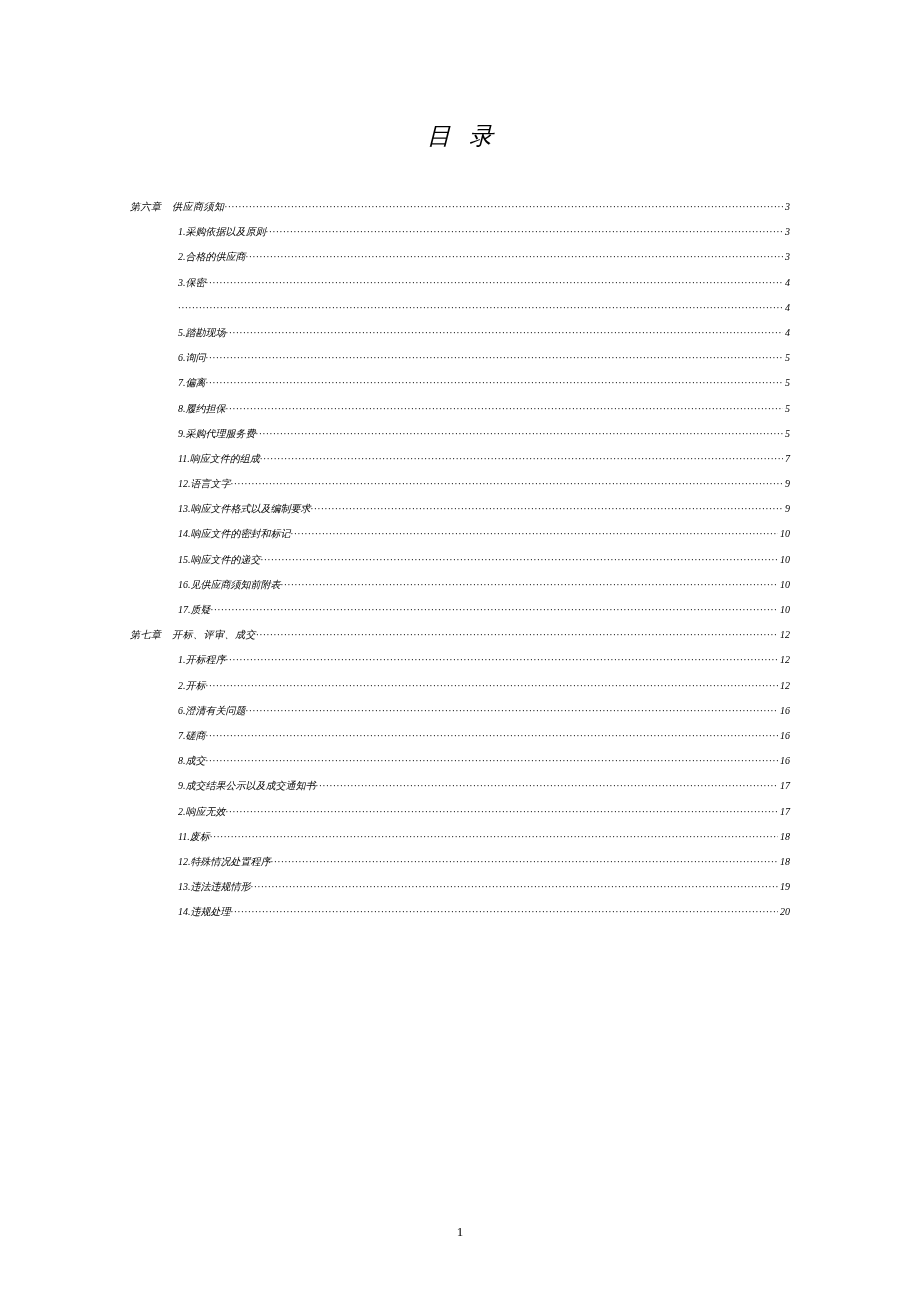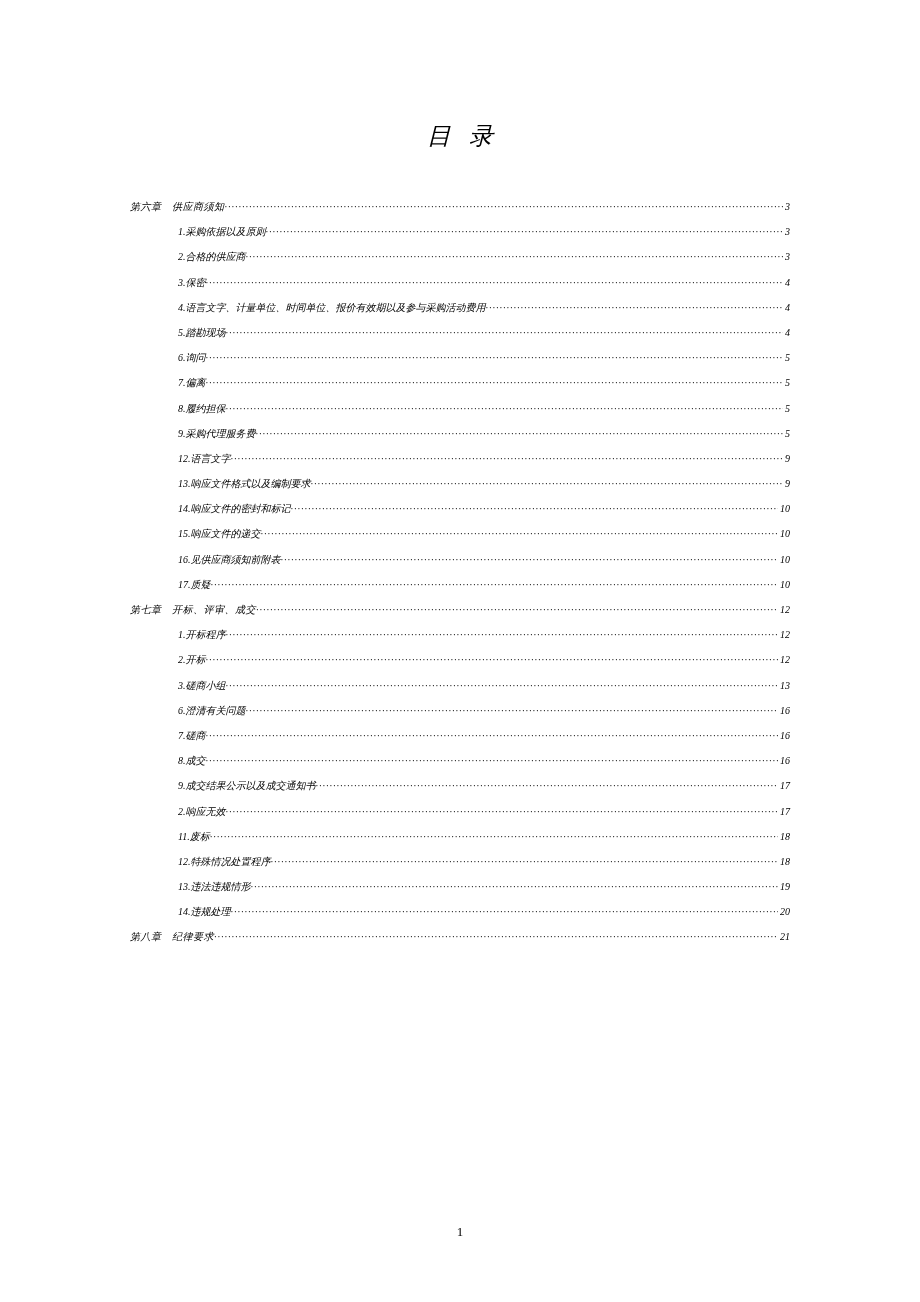--- a/index.html
+++ b/index.html
@@ -89,21 +89,20 @@
         <span class="toc-label"><span>2.</span><span>合格的供应商</span></span>
         <span class="toc-dots"></span>
         <span class="toc-page">3</span>
       </div>
       <div class="toc-line item">
         <span class="toc-label"><span>3.</span><span>保密</span></span>
         <span class="toc-dots"></span>
         <span class="toc-page">4</span>
       </div>
       <div class="toc-line item">
-        <span class="toc-label"><span>4.</span><span>语言文字、计量单位、时间单位、报价有效期以及参与采购活动费用</span></span>
         <span class="toc-dots"></span>
         <span class="toc-page">4</span>
       </div>
       <div class="toc-line item">
         <span class="toc-label"><span>5.</span><span>踏勘现场</span></span>
         <span class="toc-dots"></span>
         <span class="toc-page">4</span>
       </div>
       <div class="toc-line item">
         <span class="toc-label"><span>6.</span><span>询问</span></span>
@@ -117,20 +116,25 @@
       </div>
       <div class="toc-line item">
         <span class="toc-label"><span>8.</span><span>履约担保</span></span>
         <span class="toc-dots"></span>
         <span class="toc-page">5</span>
       </div>
       <div class="toc-line item">
         <span class="toc-label"><span>9.</span><span>采购代理服务费</span></span>
         <span class="toc-dots"></span>
         <span class="toc-page">5</span>
+      </div>
+      <div class="toc-line item">
+        <span class="toc-label"><span>11.</span><span>响应文件的组成</span></span>
+        <span class="toc-dots"></span>
+        <span class="toc-page">7</span>
       </div>
       <div class="toc-line item">
         <span class="toc-label"><span>12.</span><span>语言文字</span></span>
         <span class="toc-dots"></span>
         <span class="toc-page">9</span>
       </div>
       <div class="toc-line item">
         <span class="toc-label"><span>13.</span><span>响应文件格式以及编制要求</span></span>
         <span class="toc-dots"></span>
         <span class="toc-page">9</span>
@@ -164,25 +168,20 @@
         <span class="toc-label"><span>1.</span><span>开标程序</span></span>
         <span class="toc-dots"></span>
         <span class="toc-page">12</span>
       </div>
       <div class="toc-line item">
         <span class="toc-label"><span>2.</span><span>开标</span></span>
         <span class="toc-dots"></span>
         <span class="toc-page">12</span>
       </div>
       <div class="toc-line item">
-        <span class="toc-label"><span>3.</span><span>磋商小组</span></span>
-        <span class="toc-dots"></span>
-        <span class="toc-page">13</span>
-      </div>
-      <div class="toc-line item">
         <span class="toc-label"><span>6.</span><span>澄清有关问题</span></span>
         <span class="toc-dots"></span>
         <span class="toc-page">16</span>
       </div>
       <div class="toc-line item">
         <span class="toc-label"><span>7.</span><span>磋商</span></span>
         <span class="toc-dots"></span>
         <span class="toc-page">16</span>
       </div>
       <div class="toc-line item">
@@ -212,21 +211,16 @@
       </div>
       <div class="toc-line item">
         <span class="toc-label"><span>13.</span><span>违法违规情形</span></span>
         <span class="toc-dots"></span>
         <span class="toc-page">19</span>
       </div>
       <div class="toc-line item">
         <span class="toc-label"><span>14.</span><span>违规处理</span></span>
         <span class="toc-dots"></span>
         <span class="toc-page">20</span>
-      </div>
-      <div class="toc-line chapter">
-        <span class="toc-label"><span>第八章</span> <span>纪律要求</span></span>
-        <span class="toc-dots"></span>
-        <span class="toc-page">21</span>
       </div>
     </div>
 </div>
 <div class="page-number">1</div>
 
 </body></html>

